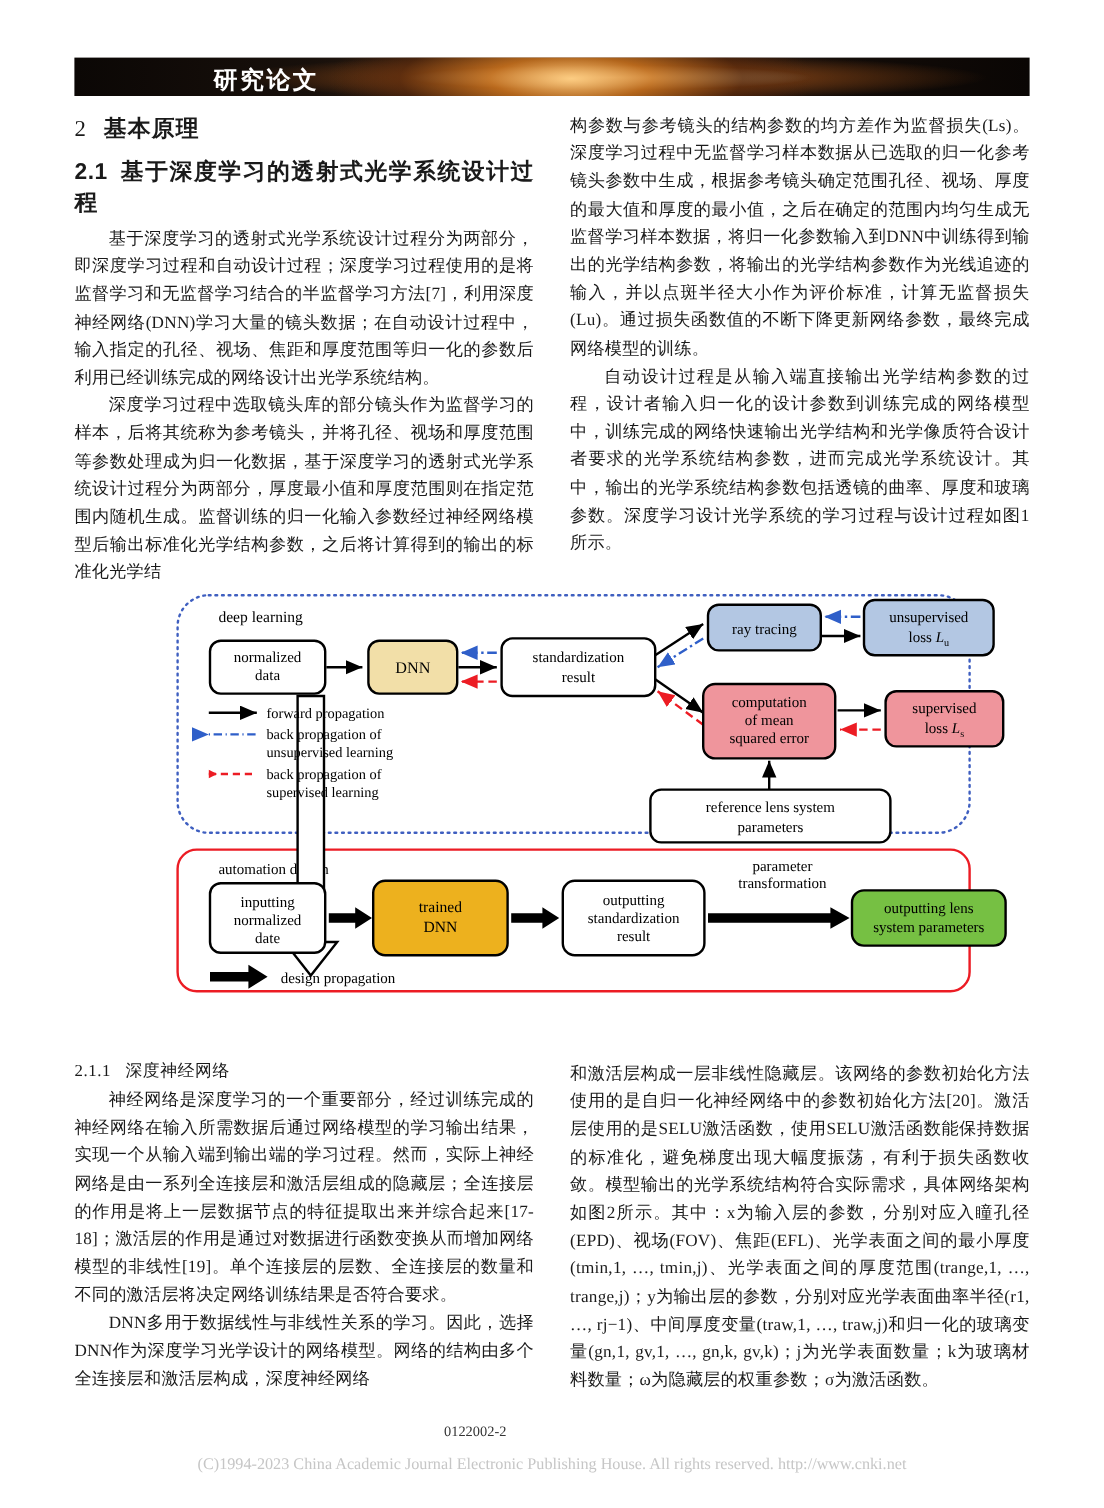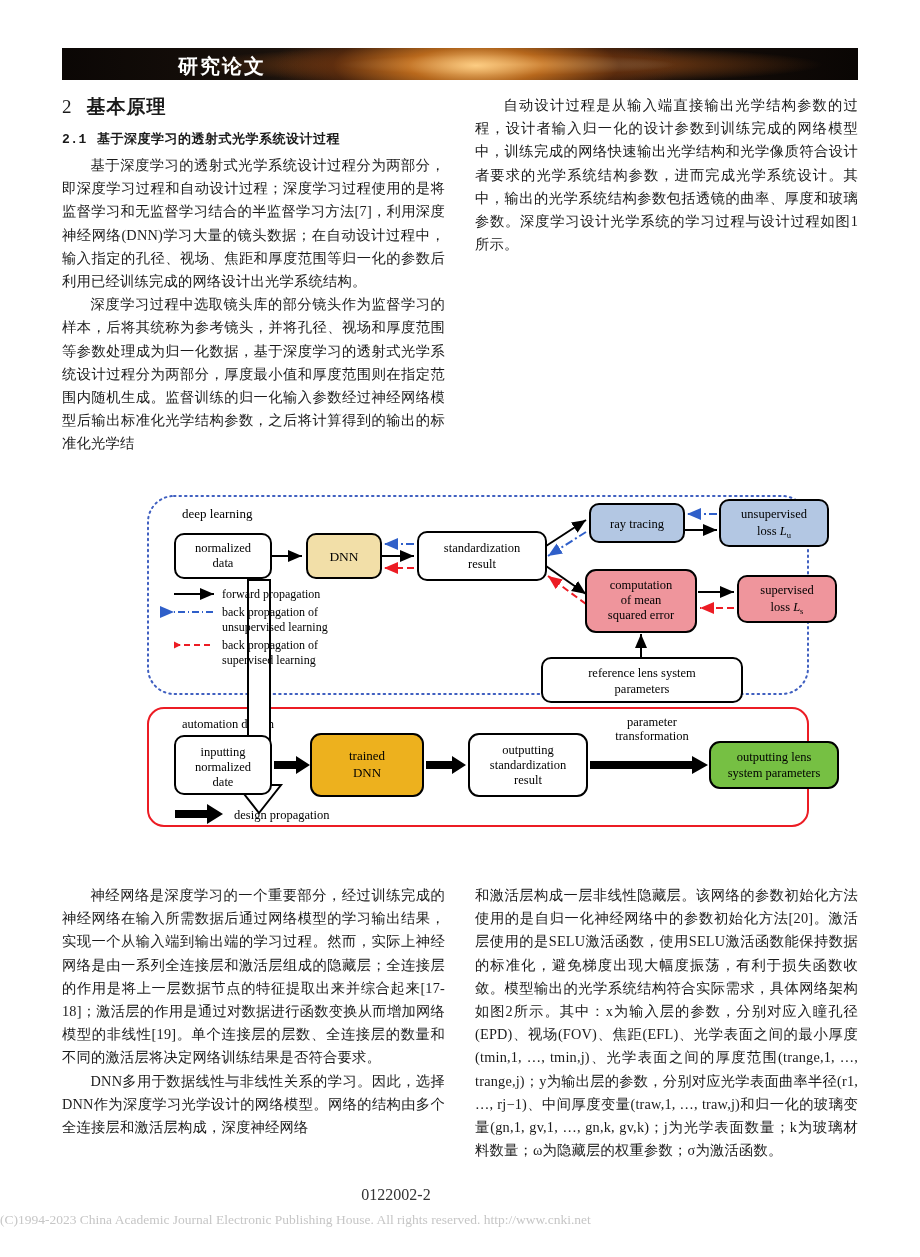--- a/index.html
+++ b/index.html
@@ -38,22 +38,22 @@
   .col.left{left:62px;}
   .col.right{left:475px;}
 
   h2.sec{
     font-size:19px;font-weight:bold;margin:0 0 10px 0;
     font-family:"Liberation Sans","DejaVu Sans",sans-serif;
     letter-spacing:1px;
   }
   h2.sec .num{font-weight:normal;font-family:"Liberation Serif",serif;margin-right:14px;}
   h3.sub{
-    font-size:13px;font-weight:bold;margin:0 0 6px 0;
-    font-family:Liberation Mono, monospace;
+    font-size:19px;font-weight:bold;margin:0 0 6px 0;
+    font-family:Liberation Sans, sans-serif;
     letter-spacing:0.5px;
   }
   h3.sub .num{margin-right:10px;}
   h4.subsub{
     font-size:14px;font-weight:normal;margin:0 0 4px 0;
     font-family:"Liberation Sans","DejaVu Sans",sans-serif;
     letter-spacing:0.5px;
   }
   h4.subsub .num{margin-right:12px;font-family:"Liberation Serif",serif;}
   p.body{
@@ -61,24 +61,24 @@
     text-indent:2em;
     text-align:justify;
     text-justify:inter-ideograph;
     letter-spacing:0.2px;
   }
   .figwrap{position:absolute;left:62px;top:490px;width:796px;height:400px;}
 
   
   .pagenum{
     position:absolute;left:0;top:1186px;width:792px;text-align:center;
-    font-size:16px;color:#333;
+    font-size:12px;color:#333;
   }
   .copyright{
-    position:absolute;left:0;top:1212px;width:920px;text-align:left;
+    position:absolute;left:0;top:1212px;width:920px;text-align:center;
     font-size:13.5px;color:#c6c6c6;
   }
 </style>
 </head>
 <body>
 
 <div class="page">
 
   <div class="banner">
     <div class="banner-left">研究论文</div>
@@ -90,20 +90,21 @@
       <span class="num">2</span><span>基本原理</span>
     </h2>
     <h3 class="sub">
       <span class="num">2.1</span><span>基于深度学习的透射式光学系统设计过程</span>
     </h3>
     <p class="body">基于深度学习的透射式光学系统设计过程分为两部分，即深度学习过程和自动设计过程；深度学习过程使用的是将监督学习和无监督学习结合的半监督学习方法[7]，利用深度神经网络(DNN)学习大量的镜头数据；在自动设计过程中，输入指定的孔径、视场、焦距和厚度范围等归一化的参数后利用已经训练完成的网络设计出光学系统结构。</p>
     <p class="body">深度学习过程中选取镜头库的部分镜头作为监督学习的样本，后将其统称为参考镜头，并将孔径、视场和厚度范围等参数处理成为归一化数据，基于深度学习的透射式光学系统设计过程分为两部分，厚度最小值和厚度范围则在指定范围内随机生成。监督训练的归一化输入参数经过神经网络模型后输出标准化光学结构参数，之后将计算得到的输出的标准化光学结</p>
   </div>
 
   <div class="col right" style="top:94px;">
+    <p class="body" style="text-indent:0;">构参数与参考镜头的结构参数的均方差作为监督损失(Ls)。深度学习过程中无监督学习样本数据从已选取的归一化参考镜头参数中生成，根据参考镜头确定范围孔径、视场、厚度的最大值和厚度的最小值，之后在确定的范围内均匀生成无监督学习样本数据，将归一化参数输入到DNN中训练得到输出的光学结构参数，将输出的光学结构参数作为光线追迹的输入，并以点斑半径大小作为评价标准，计算无监督损失(Lu)。通过损失函数值的不断下降更新网络参数，最终完成网络模型的训练。</p>
     <p class="body">自动设计过程是从输入端直接输出光学结构参数的过程，设计者输入归一化的设计参数到训练完成的网络模型中，训练完成的网络快速输出光学结构和光学像质符合设计者要求的光学系统结构参数，进而完成光学系统设计。其中，输出的光学系统结构参数包括透镜的曲率、厚度和玻璃参数。深度学习设计光学系统的学习过程与设计过程如图1所示。</p>
   </div>
 
   <div class="figwrap">
     <svg width="796" height="350" viewBox="0 0 796 350">
       <defs>
         <marker id="arrBlack" markerWidth="8" markerHeight="8" refX="7" refY="3" orient="auto">
           <path d="M0,0 L7,3 L0,6 z" fill="#000"></path>
         </marker>
         <marker id="arrBlue" markerWidth="8" markerHeight="8" refX="7" refY="3" orient="auto">
@@ -248,20 +249,23 @@
         <path d="M113,320 L145,320 L145,314 L161,324 L145,334 L145,328 L113,328 Z" fill="#000"></path>
         <text x="172" y="329" font-family="Liberation Serif, serif" font-size="12.5">design propagation</text>
       </g>
     </svg>
 
     
     
   </div>
 
   <div class="col left" style="top:884px;">
+    <h4 class="subsub">
+      <span class="num">2.1.1</span><span>深度神经网络</span>
+    </h4>
     <p class="body">神经网络是深度学习的一个重要部分，经过训练完成的神经网络在输入所需数据后通过网络模型的学习输出结果，实现一个从输入端到输出端的学习过程。然而，实际上神经网络是由一系列全连接层和激活层组成的隐藏层；全连接层的作用是将上一层数据节点的特征提取出来并综合起来[17-18]；激活层的作用是通过对数据进行函数变换从而增加网络模型的非线性[19]。单个连接层的层数、全连接层的数量和不同的激活层将决定网络训练结果是否符合要求。</p>
     <p class="body">DNN多用于数据线性与非线性关系的学习。因此，选择DNN作为深度学习光学设计的网络模型。网络的结构由多个全连接层和激活层构成，深度神经网络</p>
   </div>
 
   <div class="col right" style="top:884px;">
     <p class="body" style="text-indent:0;">和激活层构成一层非线性隐藏层。该网络的参数初始化方法使用的是自归一化神经网络中的参数初始化方法[20]。激活层使用的是SELU激活函数，使用SELU激活函数能保持数据的标准化，避免梯度出现大幅度振荡，有利于损失函数收敛。模型输出的光学系统结构符合实际需求，具体网络架构如图2所示。其中：x为输入层的参数，分别对应入瞳孔径(EPD)、视场(FOV)、焦距(EFL)、光学表面之间的最小厚度(tmin,1, …, tmin,j)、光学表面之间的厚度范围(trange,1, …, trange,j)；y为输出层的参数，分别对应光学表面曲率半径(r1, …, rj−1)、中间厚度变量(traw,1, …, traw,j)和归一化的玻璃变量(gn,1, gv,1, …, gn,k, gv,k)；j为光学表面数量；k为玻璃材料数量；ω为隐藏层的权重参数；σ为激活函数。</p>
   </div>
 
   <div class="pagenum">0122002-2</div>
   <div class="copyright">(C)1994-2023 China Academic Journal Electronic Publishing House. All rights reserved.    http://www.cnki.net</div>

